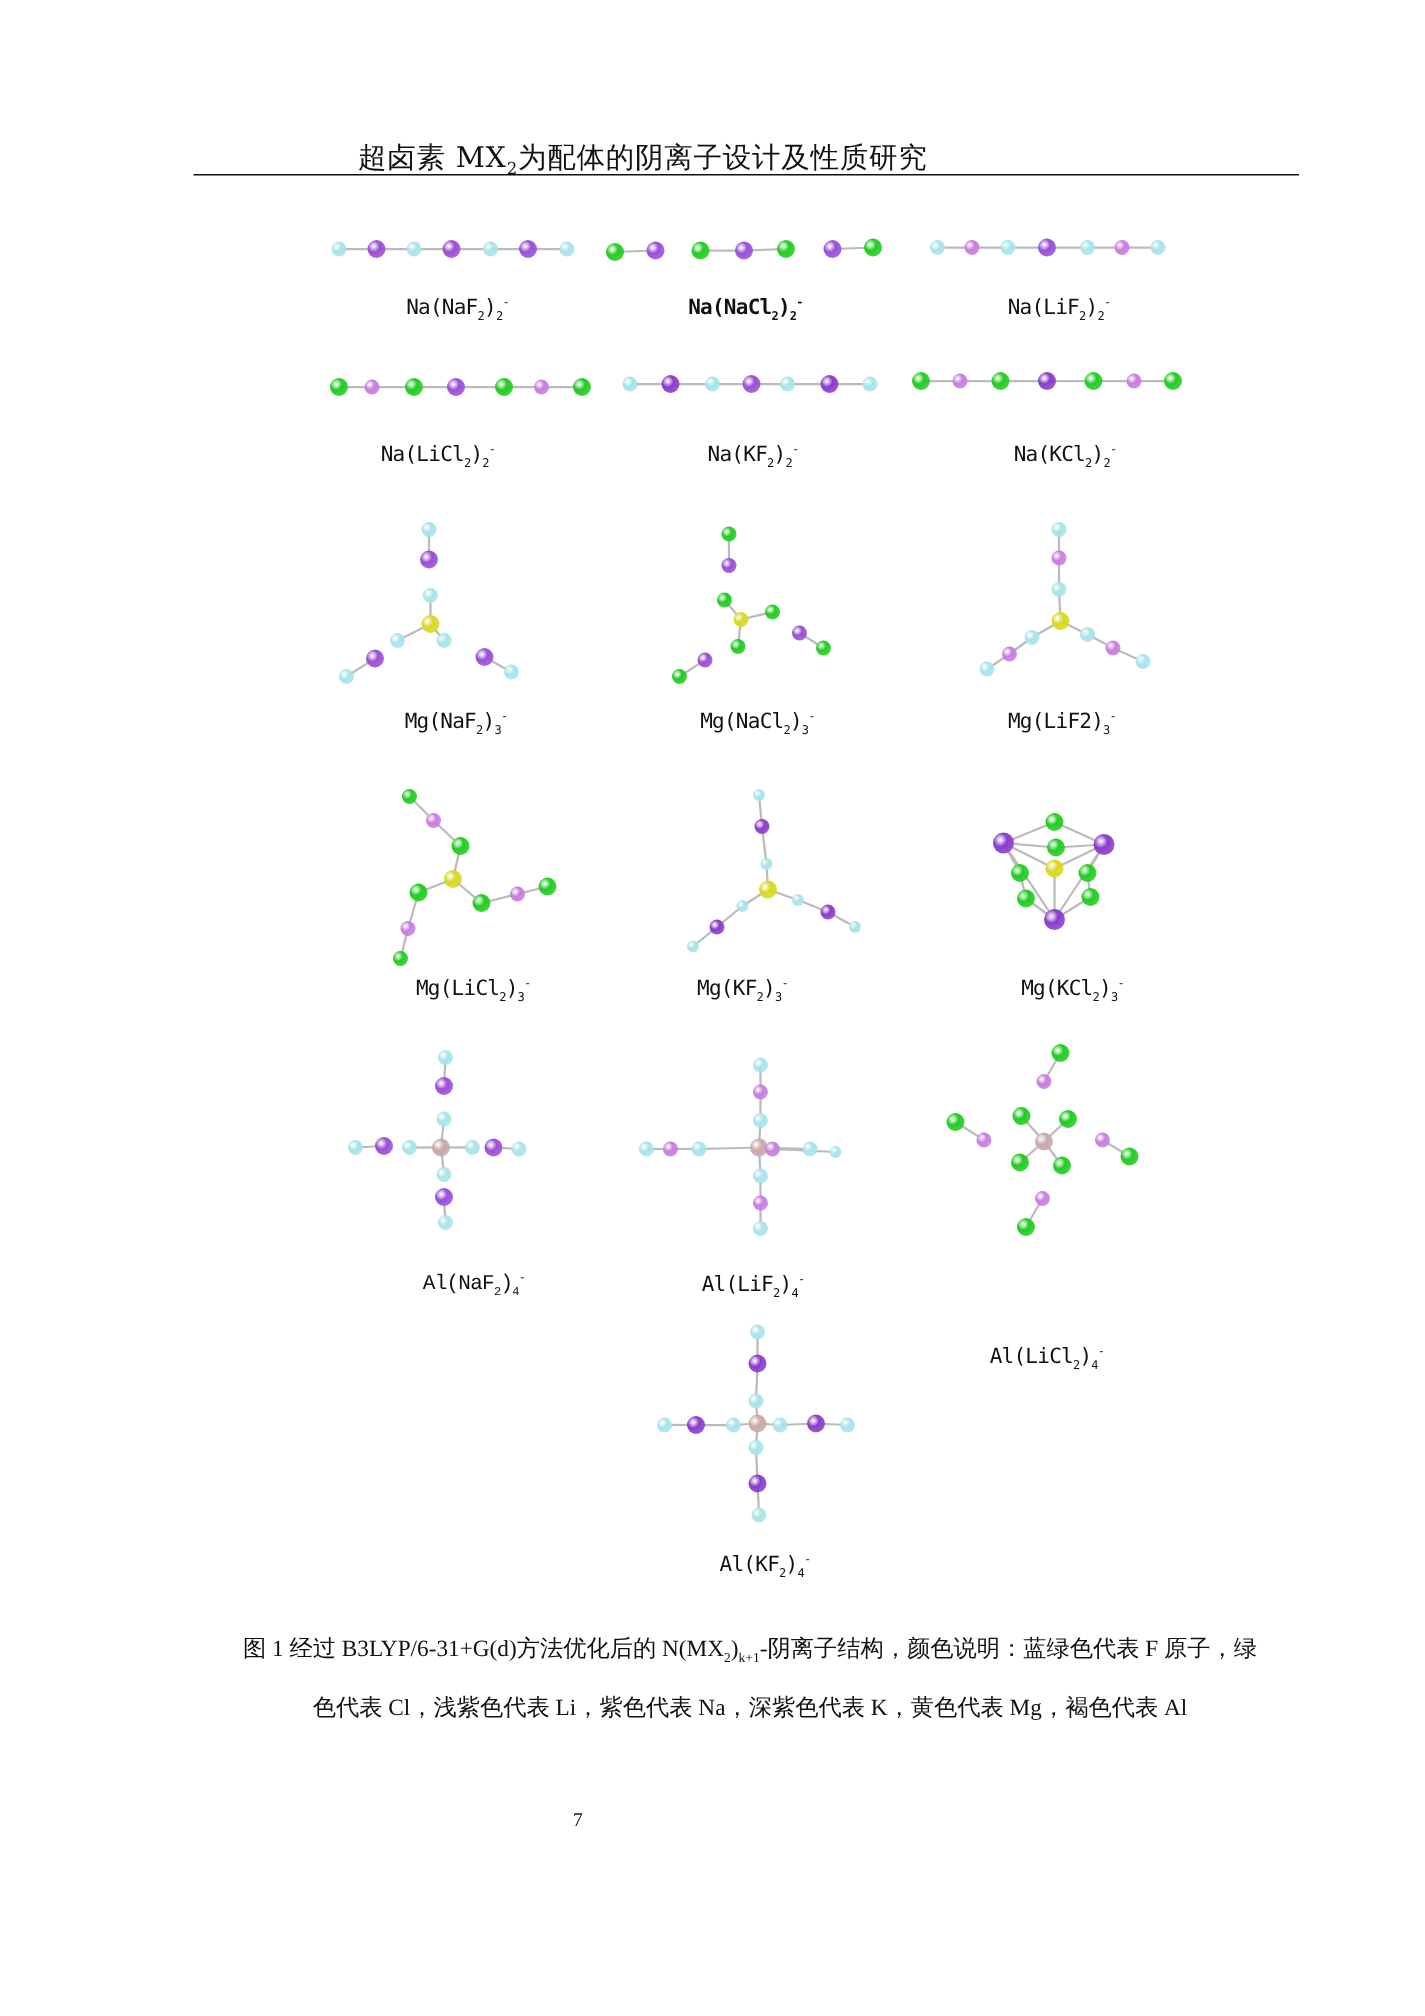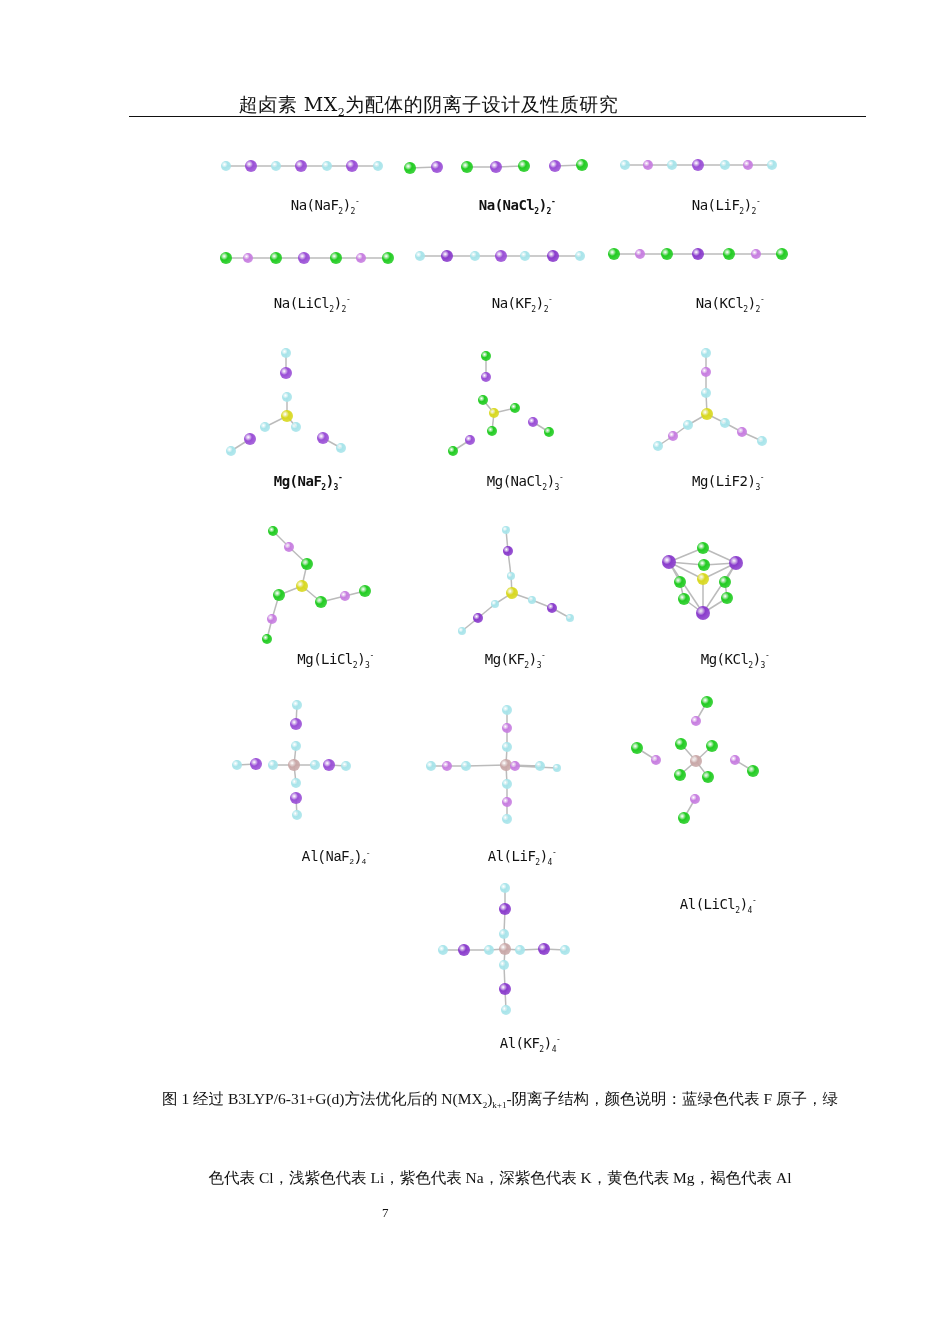--- a/index.html
+++ b/index.html
@@ -6,42 +6,42 @@
   body { width: 950px; height: 1344px; position: relative; overflow: hidden;
          font-family: "DejaVu Serif", "Liberation Serif", serif; color: #111; }
   .header-title { position: absolute; left: 0; width: 857px; top: 92px; text-align: center;
                   font-size: 19px; letter-spacing: 0.5px; }
   .header-title sub { font-size: 11px; }
   .header-rule { position: absolute; left: 129px; width: 737px; top: 116px; height: 0;
                  border-top: 1.5px solid #111; }
   .figure { position: absolute; left: 0; top: 0; width: 950px; height: 1344px; }
   svg.mol { position: absolute; overflow: visible; }
   .label { position: absolute; font-family: "DejaVu Sans Mono", "Liberation Mono", monospace;
-           font-size: 14px; white-space: nowrap; transform: translateX(-50%); letter-spacing: -0.5px; margin-left: 20px; }
+           font-size: 14px; white-space: nowrap; transform: translateX(-50%); letter-spacing: -0.5px; }
   .label sub { font-size: 8px; }
   .label sup { font-size: 8px; }
   .caption { position: absolute; left: 130px; width: 740px; font-family: "Liberation Serif", "DejaVu Serif", serif;
              font-size: 15.5px; text-align: center; white-space: nowrap; }
   .caption sub { font-size: 9px; }
   .page-num { position: absolute; left: 382px; top: 1205px; font-family: "Liberation Serif", serif; font-size: 13px; }
 </style>
 </head>
 <body>
 
 <div class="header-title"><span>超卤素 MX</span><sub>2</sub><span>为配体的阴离子设计及性质研究</span></div>
 <div class="header-rule"></div>
 
 <div class="figure" id="figure">
     <div class="label" style="left: 305px; top: 197px;"><span>Na(NaF</span><sub>2</sub><span>)</span><sub>2</sub><sup>-</sup></div>
     <div class="label" style="left: 497px; top: 197px; font-weight: bold;"><span>Na(NaCl</span><sub>2</sub><span>)</span><sub>2</sub><sup>-</sup></div>
     <div class="label" style="left: 706px; top: 197px;"><span>Na(LiF</span><sub>2</sub><span>)</span><sub>2</sub><sup>-</sup></div>
     <div class="label" style="left: 292px; top: 295px;"><span>Na(LiCl</span><sub>2</sub><span>)</span><sub>2</sub><sup>-</sup></div>
     <div class="label" style="left: 502px; top: 295px;"><span>Na(KF</span><sub>2</sub><span>)</span><sub>2</sub><sup>-</sup></div>
     <div class="label" style="left: 710px; top: 295px;"><span>Na(KCl</span><sub>2</sub><span>)</span><sub>2</sub><sup>-</sup></div>
-    <div class="label" style="left: 288px; top: 473px; font-weight: bold;"><span>Mg(NaF</span><sub>2</sub><span>)</span><sub>3</sub><sup>-</sup></div>
+    <div class="label" style="left: 304px; top: 473px;"><span>Mg(NaF</span><sub>2</sub><span>)</span><sub>3</sub><sup>-</sup></div>
     <div class="label" style="left: 505px; top: 473px;"><span>Mg(NaCl</span><sub>2</sub><span>)</span><sub>3</sub><sup>-</sup></div>
     <div class="label" style="left: 708px; top: 473px;"><span>Mg(LiF2)</span><sub>3</sub><sup>-</sup></div>
     <div class="label" style="left: 292px; top: 651px; padding-left: 47px;"><span>Mg(LiCl</span><sub>2</sub><span>)</span><sub>3</sub><sup>-</sup></div>
     <div class="label" style="left: 495px; top: 651px;"><span>Mg(KF</span><sub>2</sub><span>)</span><sub>3</sub><sup>-</sup></div>
     <div class="label" style="left: 715px; top: 651px; text-align: right;"><span>Mg(KCl</span><sub>2</sub><span>)</span><sub>3</sub><sup>-</sup></div>
     <div class="label" style="left: 316px; top: 848px; font-family: Liberation Mono, monospace;"><span>Al(NaF</span><sub>2</sub><span>)</span><sub>4</sub><sup>-</sup></div>
     <div class="label" style="left: 502px; top: 848px;"><span>Al(LiF</span><sub>2</sub><span>)</span><sub>4</sub><sup>-</sup></div>
     <div class="label" style="left: 698px; top: 896px;"><span>Al(LiCl</span><sub>2</sub><span>)</span><sub>4</sub><sup>-</sup></div>
     <div class="label" style="left: 510px; top: 1035px;"><span>Al(KF</span><sub>2</sub><span>)</span><sub>4</sub><sup>-</sup></div>
     <svg class="mol" width="950" height="1344" style="left: 0px; top: 0px;">
@@ -393,15 +393,15 @@
         <circle cx="443" cy="950" r="5" fill="url(#grad-F)"></circle>
         <circle cx="544" cy="949" r="6" fill="url(#grad-K)"></circle>
         <circle cx="565" cy="950" r="5" fill="url(#grad-F)"></circle>
         <circle cx="505" cy="989" r="6" fill="url(#grad-K)"></circle>
         <circle cx="506" cy="1010" r="5" fill="url(#grad-F)"></circle>
       </g>
     </svg>
   </div>
 
 <div class="caption" style="top:1089px"><span>图 1 经过 B3LYP/6-31+G(d)方法优化后的 N(MX</span><sub>2</sub><span>)</span><sub>k+1</sub><span>-阴离子结构，颜色说明：蓝绿色代表 F 原子，绿</span></div>
-<div class="caption" style="top:1168px">色代表 Cl，浅紫色代表 Li，紫色代表 Na，深紫色代表 K，黄色代表 Mg，褐色代表 Al</div>
+<div class="caption" style="top:1128px">色代表 Cl，浅紫色代表 Li，紫色代表 Na，深紫色代表 K，黄色代表 Mg，褐色代表 Al</div>
 
 <div class="page-num">7</div>
 
 </body></html>

